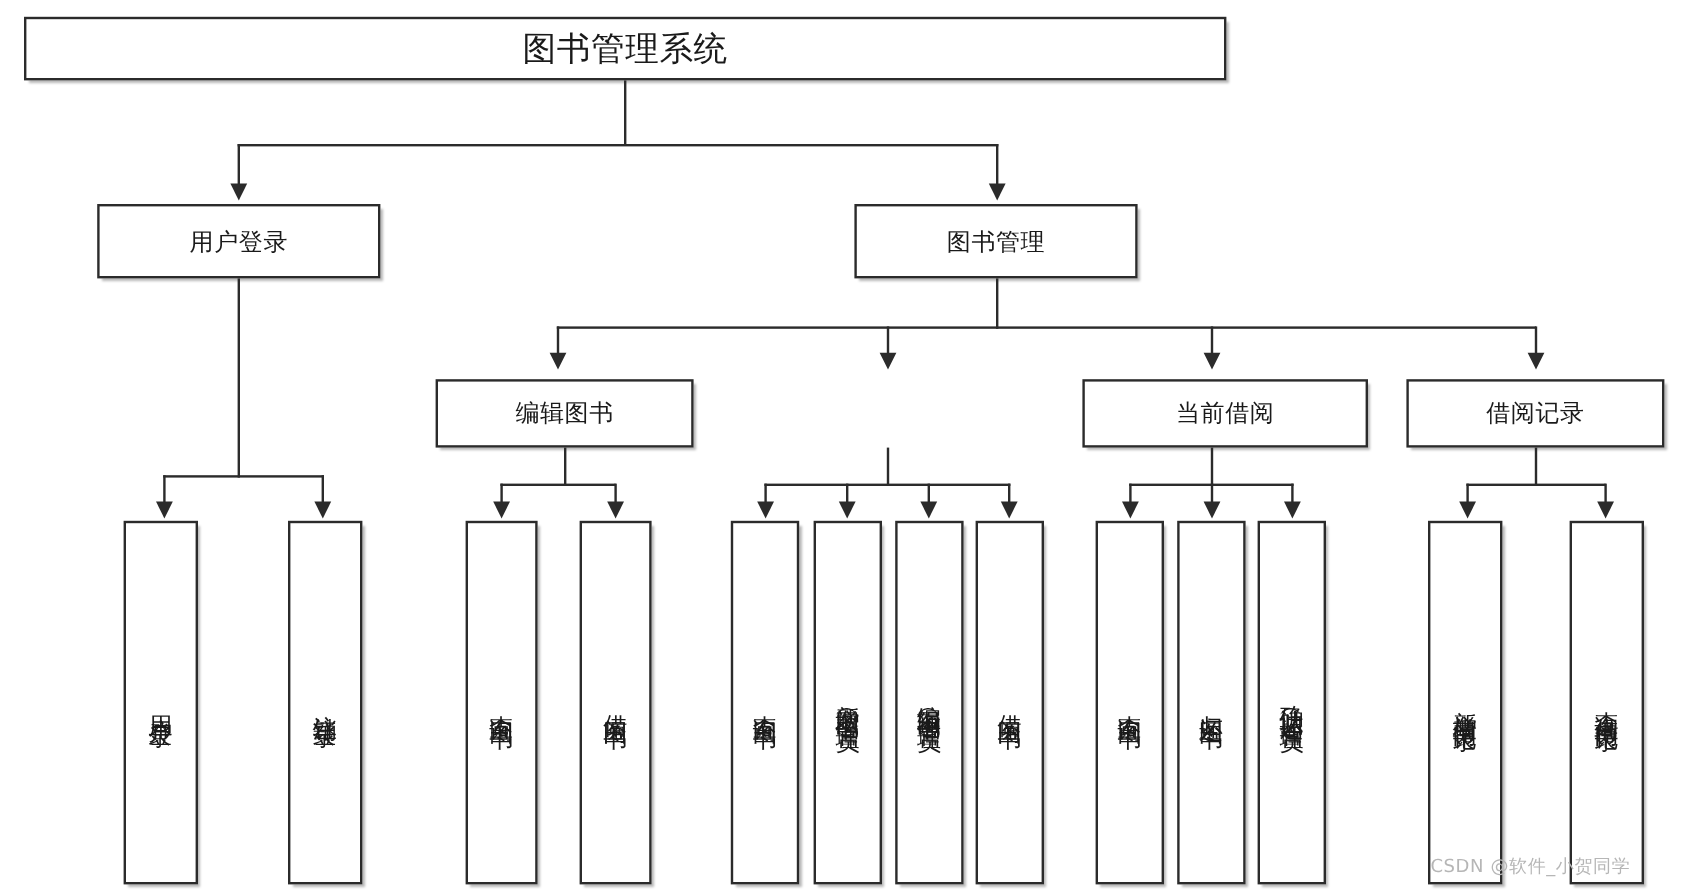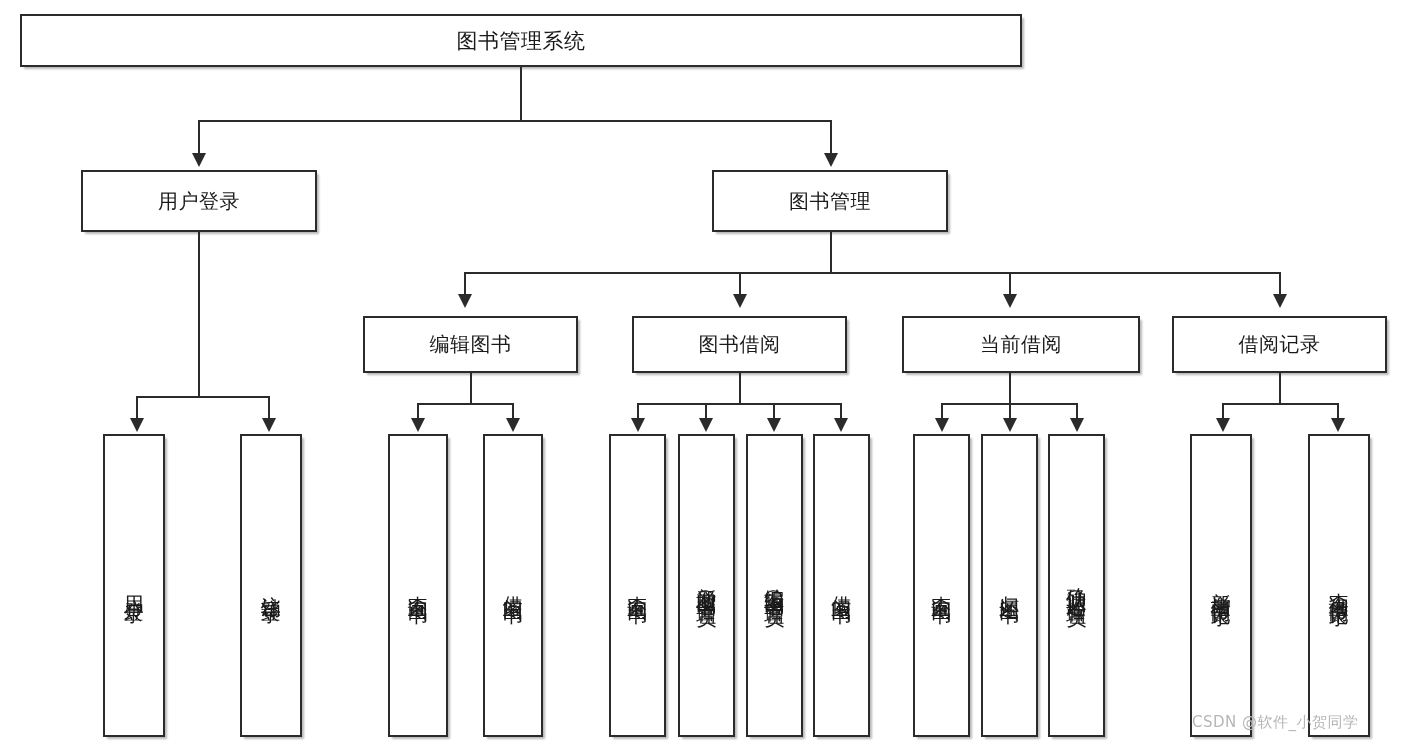--- a/index.html
+++ b/index.html
@@ -26,21 +26,21 @@
     align-items:center;
     justify-content:center;
     color:#1a1a1a;
   }
   .node .label{
     display:block;
     text-align:center;
     letter-spacing:0.5px;
     white-space:nowrap;
   }
-  .node.root .label{font-size:21px;}
+  .node.root .label{font-size:28px;}
   .node.lvl2 .label{font-size:20px;}
   .node.lvl3 .label{font-size:20px;}
 
   
   .node.leaf{
     border-width:2px;
     align-items:center;
     justify-content:center;
     padding:6px 0;
   }
@@ -124,23 +124,20 @@
   <div class="arrow" style="left:733px; top:294px;"></div>
 
   <div class="edge v" style="left:1009px; top:272px; width:2px; height:26px;"></div>
   <div class="arrow" style="left:1003px; top:294px;"></div>
 
   <div class="edge v" style="left:1279px; top:272px; width:2px; height:26px;"></div>
   <div class="arrow" style="left:1273px; top:294px;"></div>
 
   <div class="node lvl3" style="left:363px; top:316px; width:215px; height:57px;">
     <span class="label">编辑图书</span>
-  </div>
-  <div class="node lvl3" style="left:632px; top:316px; width:215px; height:57px;">
-    <span class="label">图书借阅</span>
   </div>
   <div class="node lvl3" style="left:902px; top:316px; width:238px; height:57px;">
     <span class="label">当前借阅</span>
   </div>
   <div class="node lvl3" style="left:1172px; top:316px; width:215px; height:57px;align-items:center;">
     <span class="label">借阅记录</span>
   </div>
 
   <div class="edge v" style="left:470px; top:373px; width:2px; height:32px;"></div>
   <div class="edge h" style="left:417px; top:403px; width:96px; height:2px;"></div>

